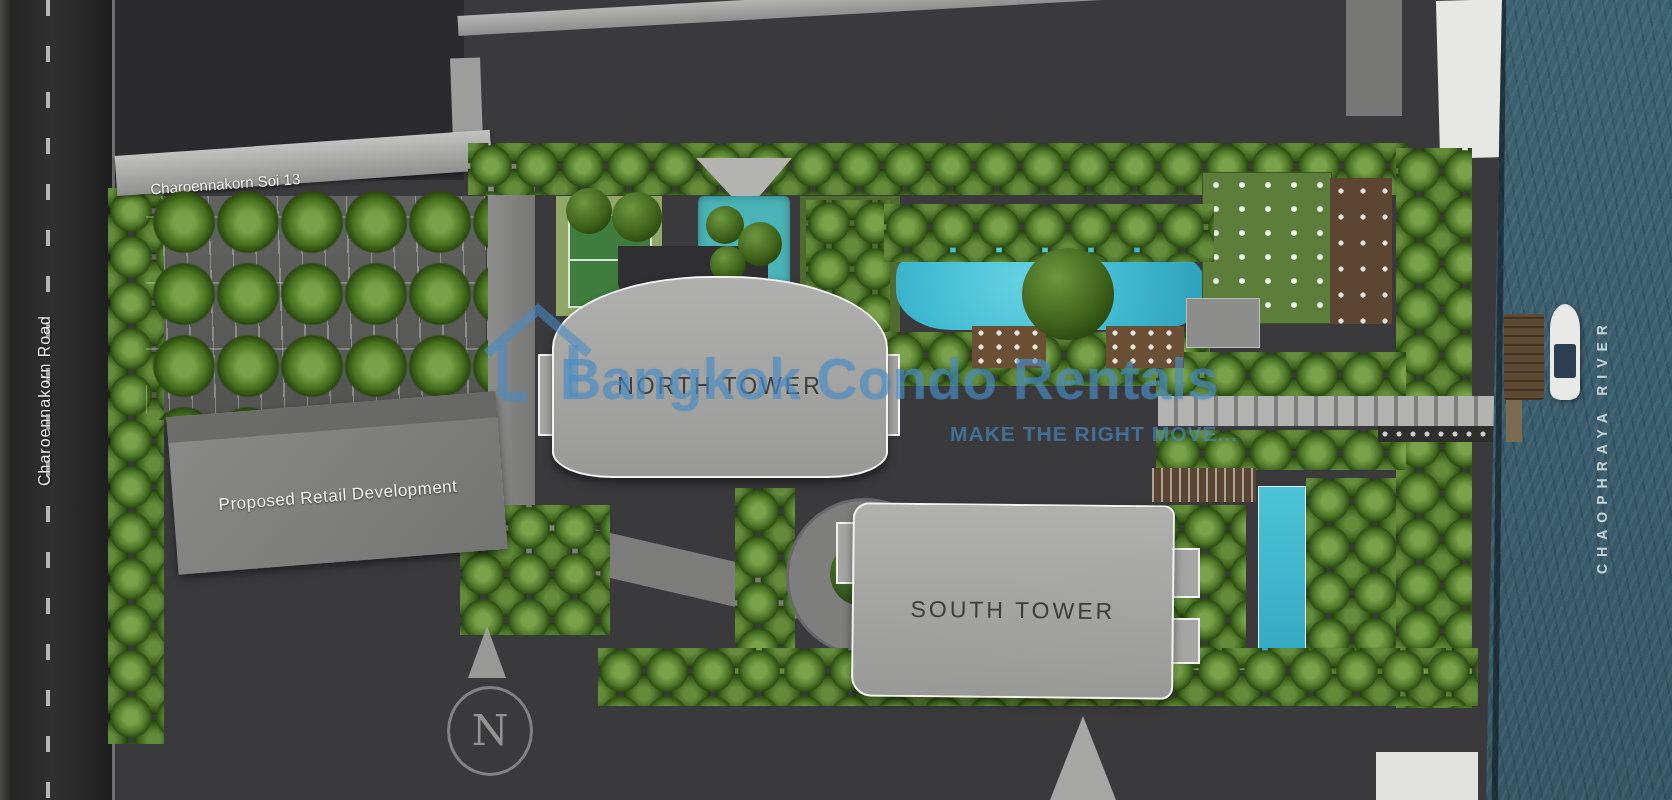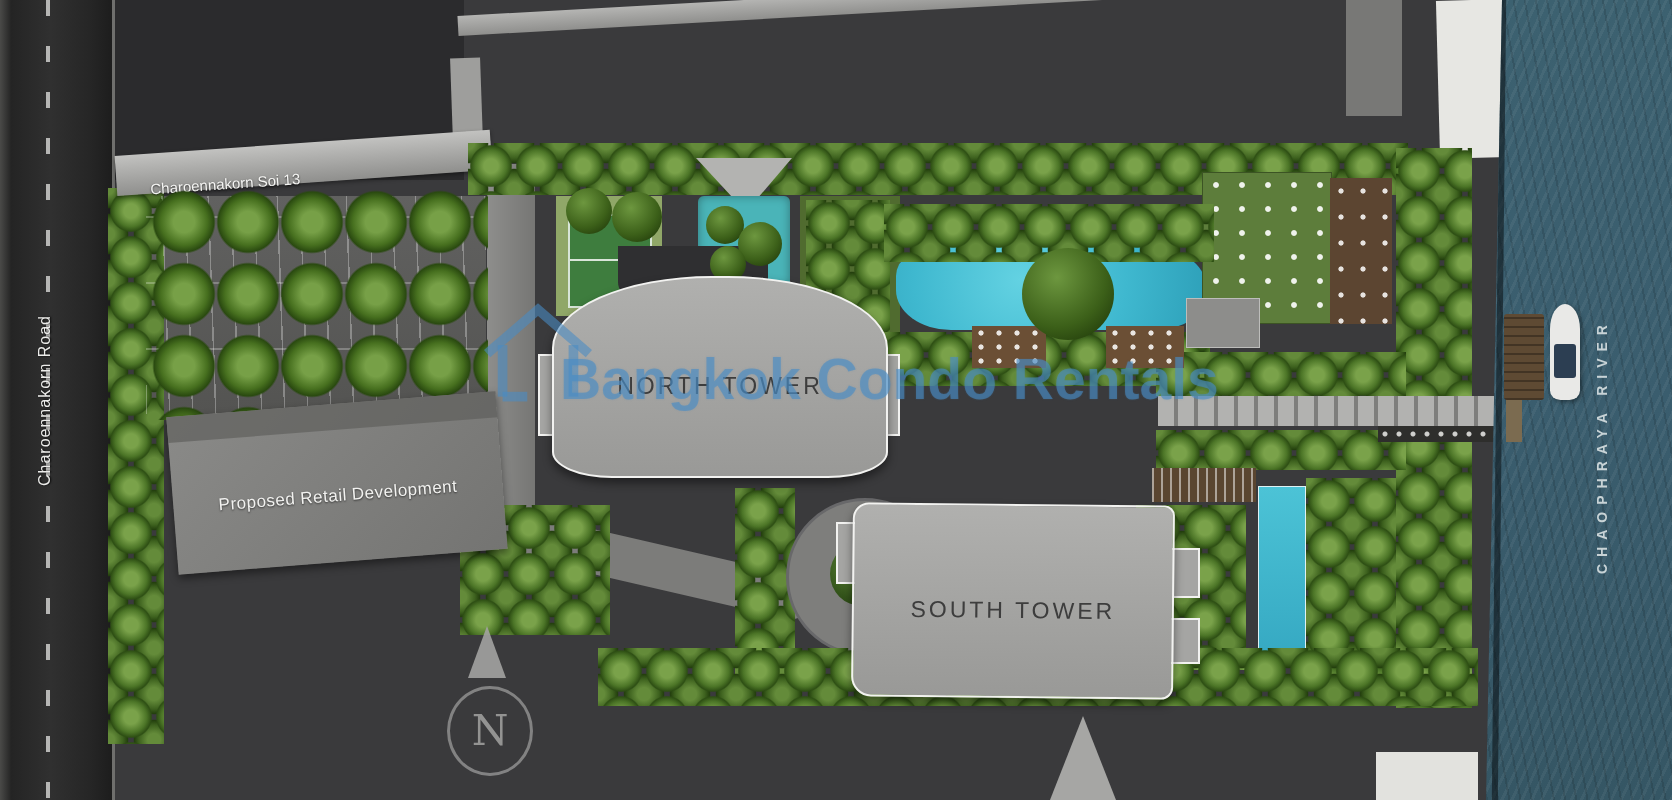--- a/index.html
+++ b/index.html
@@ -263,16 +263,17 @@
   </div>
 
   <div class="abs watermark">
     <svg class="wm-house" viewBox="0 0 100 95">
       <path d="M6 47 L50 9 L94 47" fill="none" stroke="currentColor" stroke-width="9" stroke-linecap="square"></path>
       <path d="M17 42 L17 90" fill="none" stroke="currentColor" stroke-width="9"></path>
       <path d="M83 42 L83 90" fill="none" stroke="currentColor" stroke-width="9"></path>
       <path d="M17 90 L40 90" fill="none" stroke="currentColor" stroke-width="9"></path>
     </svg>
     <div class="wm-brand">Bangkok Condo Rentals</div>
+    <div class="wm-tagline">MAKE THE RIGHT MOVE...</div>
   </div>
 
 
 </div>
 
 </body></html>

